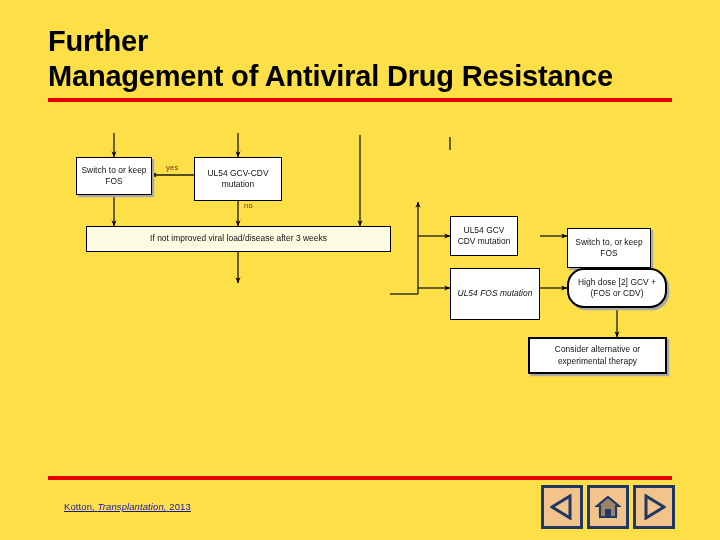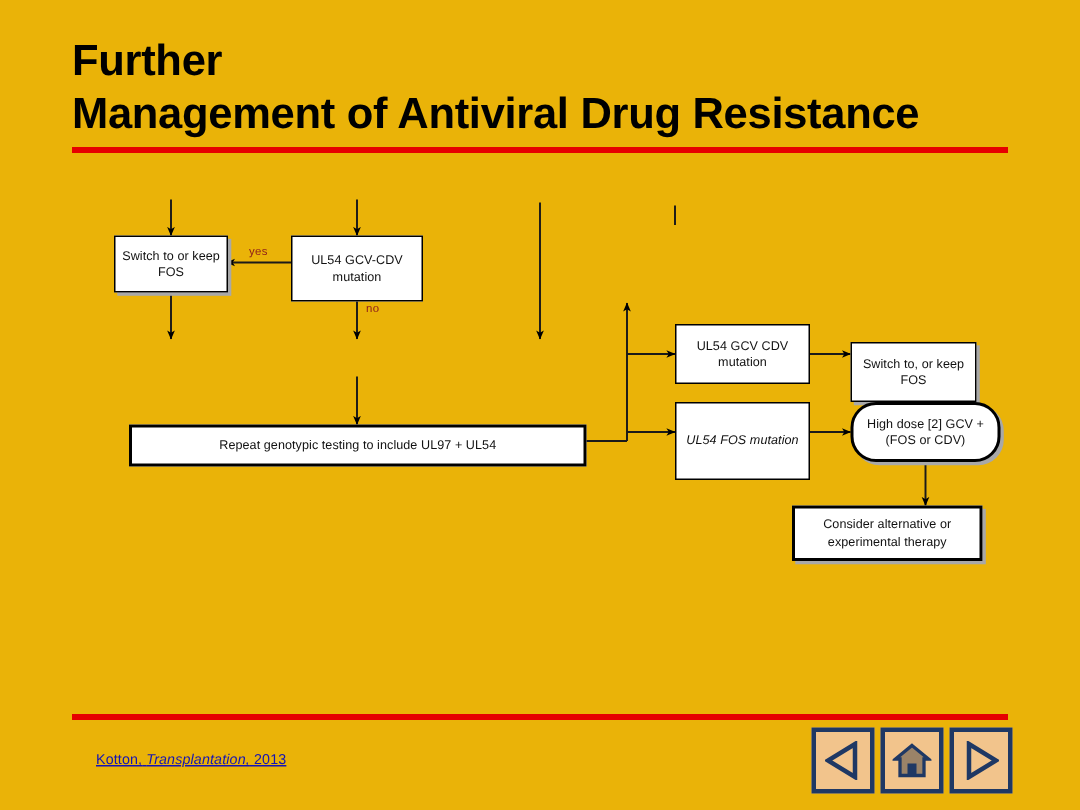--- a/index.html
+++ b/index.html
@@ -2,21 +2,21 @@
 <html><head>
 <meta charset="utf-8">
 <style>
   * { box-sizing: border-box; margin: 0; padding: 0; }
   html, body {
     width: 720px; height: 540px;
     background: #ffffff;
     font-family: "Liberation Sans", sans-serif;
     overflow: hidden;
   }
-  .slide { position: relative; width: 720px; height: 540px; background: #eab308; }
+  .slide { position: relative; width: 720px; height: 540px; background: #fde047; }
 
   
   .title {
     position: absolute;
     left: 48px; top: 24px; width: 648px;
     font-size: 29px;
     font-weight: bold;
     line-height: 1.21;
     color: #000;
     letter-spacing: -0.2px;
@@ -149,42 +149,42 @@
     </div>
 
     <div class="node" style="left:194px; top:157px; width:88px; height:44px;">
       <span>UL54 GCV-CDV mutation</span>
     </div>
 
 
     <div class="edge-label" style="left:166px; top:163px;">yes</div>
     <div class="edge-label" style="left:244px; top:201px;">no</div>
 
-
-    <div class="node heavy" style="left:86px; top:283px; width:305px; height:23px;">
-      <span>Repeat genotypic testing to include UL97 + UL54</span>
-    </div>
-
-    <div class="node" style="left:450px; top:216px; width:90px; height:40px;">
+    <div class="node yellow" style="left:86px; top:226px; width:305px; height:25px;">
+      <span>If not improved viral load/disease after 3 weeks</span>
+    </div>
+
+
+    <div class="node" style="left:450px; top:216px; width:68px; height:40px;">
       <span>UL54  GCV CDV mutation</span>
     </div>
 
     <div class="node" style="left:450px; top:268px; width:90px; height:52px;font-style:italic;">
       <span>UL54 FOS mutation</span>
     </div>
 
     <div class="node shadow" style="left:567px; top:228px; width:84px; height:40px;">
       <span>Switch to, or keep FOS</span>
     </div>
 
     <div class="node heavy shadow" style="left:567px; top:268px; width:100px; height:40px;border-radius:17px;">
       <span>High dose [2] GCV + (FOS or CDV)</span>
     </div>
 
-    <div class="node heavy shadow" style="left:528px; top:337px; width:127px; height:37px;text-align:center;">
+    <div class="node heavy shadow" style="left:528px; top:337px; width:139px; height:37px;text-align:center;">
       <span>Consider alternative or experimental therapy</span>
     </div>
 
   </div>
 
   <div class="rule-bottom"></div>
 
   <div class="citation">
     <span class="plain">Kotton,</span>
     <span>Transplantation,</span>

